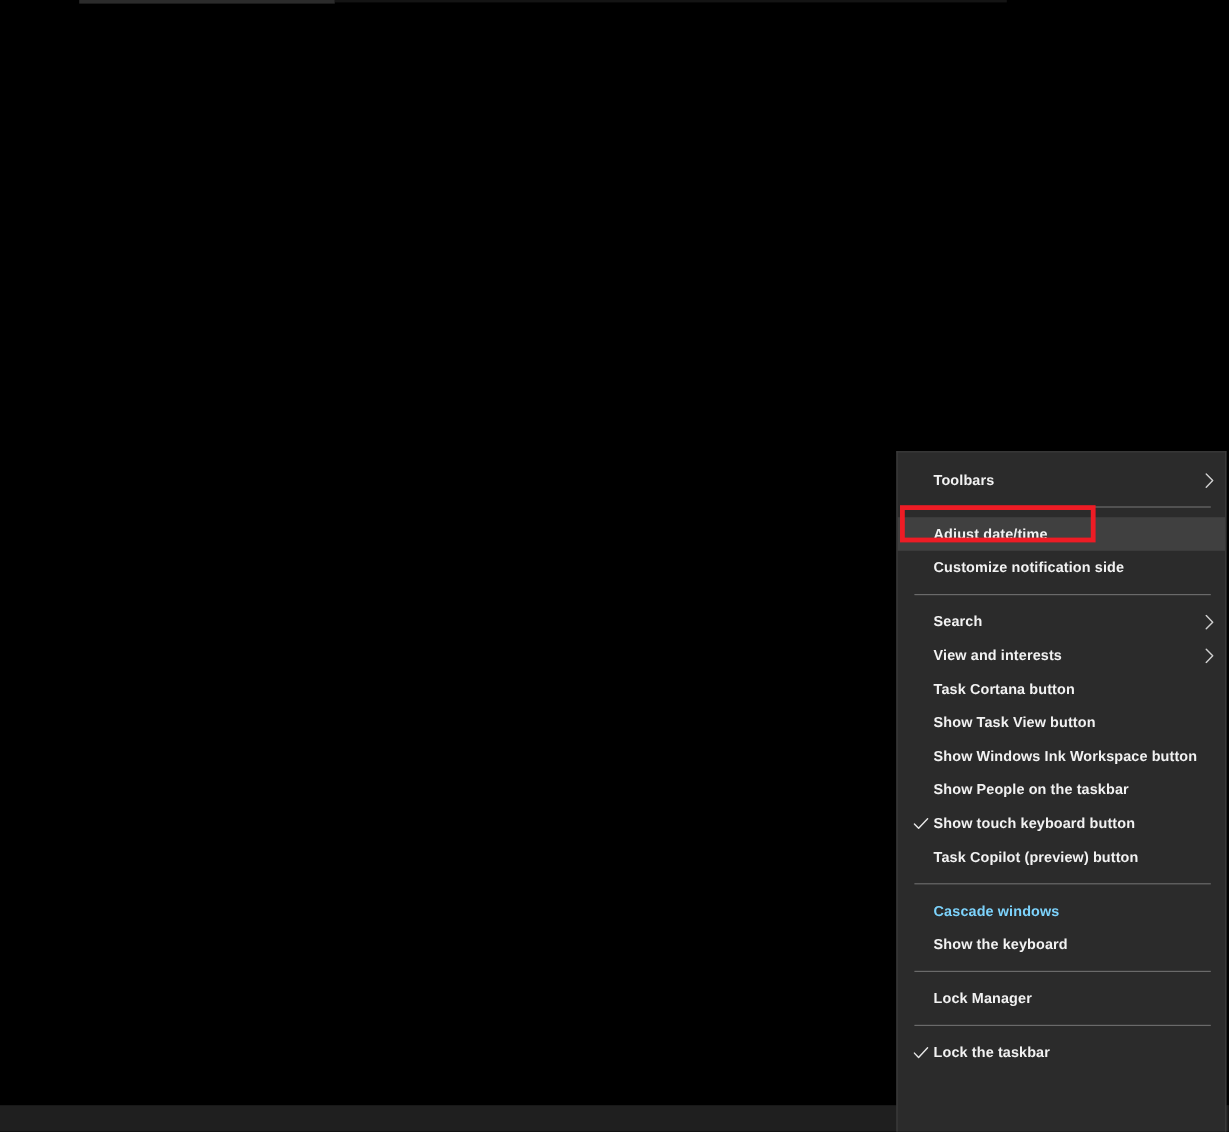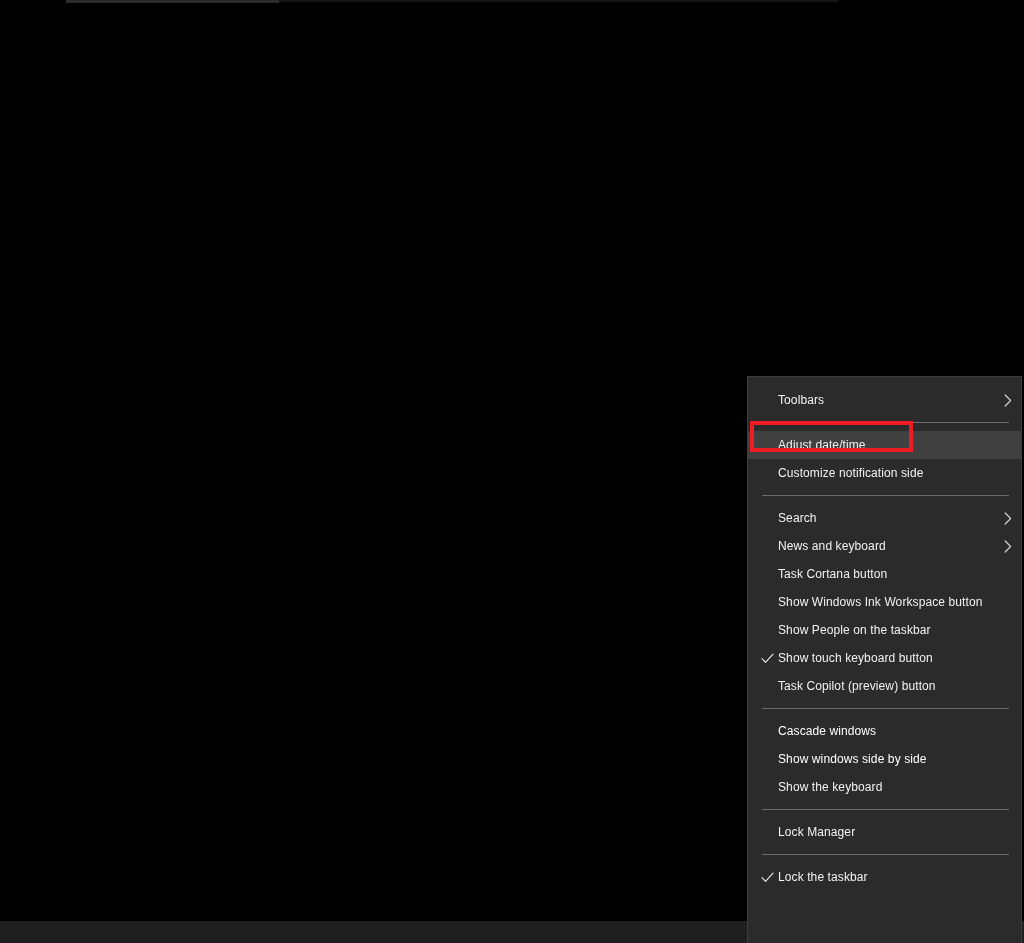--- a/index.html
+++ b/index.html
@@ -89,21 +89,21 @@
     padding-left: 8px;
     box-sizing: border-box;
   }
   .menu-item .item-label {
     flex: 1;
     font-size: 12px;
     color: #f2f2f2;
     letter-spacing: 0.1px;
   }
   .menu-item.disabled .item-label {
-    color: #ffffff;
+    color: #7dd3fc;
   }
   .menu-item .submenu-arrow {
     width: 26px;
     min-width: 26px;
     display: flex;
     align-items: center;
     justify-content: center;
     color: #cfcfcf;
   }
   .menu-item.highlighted {
@@ -139,21 +139,21 @@
 </head>
 <body>
 
 <div id="desktop" style="background: rgb(0, 0, 0);">
 
   <div id="top-window-edge"></div>
   <div id="top-window-edge-ext"></div>
 
   <div id="taskbar" style="background: rgb(31, 31, 31);"></div>
 
-  <div id="context-menu" style="background: rgb(43, 43, 43);">
+  <div id="context-menu" style="background: rgb(43, 43, 43); font-weight: bold;">
       <div class="menu-item">
         <span class="glyph-slot"></span>
         <span class="item-label">Toolbars</span>
         <span class="submenu-arrow">
           <svg class="chev" width="8" height="13" viewBox="0 0 8 13" fill="none" xmlns="http://www.w3.org/2000/svg">
             <path d="M1.2 1 L6.6 6.5 L1.2 12" stroke="#cfcfcf" stroke-width="1.2" fill="none" stroke-linecap="round" stroke-linejoin="round"></path>
           </svg>
         </span>
       </div>
       <div class="menu-separator"></div>
@@ -172,34 +172,39 @@
         <span class="glyph-slot"></span>
         <span class="item-label">Search</span>
         <span class="submenu-arrow">
           <svg class="chev" width="8" height="13" viewBox="0 0 8 13" fill="none" xmlns="http://www.w3.org/2000/svg">
             <path d="M1.2 1 L6.6 6.5 L1.2 12" stroke="#cfcfcf" stroke-width="1.2" fill="none" stroke-linecap="round" stroke-linejoin="round"></path>
           </svg>
         </span>
       </div>
       <div class="menu-item">
         <span class="glyph-slot"></span>
-        <span class="item-label">News and keyboard</span>
+        <span class="item-label">View and interests</span>
         <span class="submenu-arrow">
           <svg class="chev" width="8" height="13" viewBox="0 0 8 13" fill="none" xmlns="http://www.w3.org/2000/svg">
             <path d="M1.2 1 L6.6 6.5 L1.2 12" stroke="#cfcfcf" stroke-width="1.2" fill="none" stroke-linecap="round" stroke-linejoin="round"></path>
           </svg>
         </span>
       </div>
       <div class="menu-item">
         <span class="glyph-slot"></span>
         <span class="item-label">Task Cortana button</span>
         <span class="submenu-arrow"></span>
       </div>
       <div class="menu-item">
         <span class="glyph-slot"></span>
+        <span class="item-label">Show Task View button</span>
+        <span class="submenu-arrow"></span>
+      </div>
+      <div class="menu-item">
+        <span class="glyph-slot"></span>
         <span class="item-label">Show Windows Ink Workspace button</span>
         <span class="submenu-arrow"></span>
       </div>
       <div class="menu-item">
         <span class="glyph-slot"></span>
         <span class="item-label">Show People on the taskbar</span>
         <span class="submenu-arrow"></span>
       </div>
       <div class="menu-item">
         <span class="glyph-slot">
@@ -214,25 +219,20 @@
         <span class="glyph-slot"></span>
         <span class="item-label">Task Copilot (preview) button</span>
         <span class="submenu-arrow"></span>
       </div>
       <div class="menu-separator"></div>
       <div class="menu-item disabled">
         <span class="glyph-slot"></span>
         <span class="item-label">Cascade windows</span>
         <span class="submenu-arrow"></span>
       </div>
-      <div class="menu-item disabled">
-        <span class="glyph-slot"></span>
-        <span class="item-label">Show windows side by side</span>
-        <span class="submenu-arrow"></span>
-      </div>
       <div class="menu-item">
         <span class="glyph-slot"></span>
         <span class="item-label">Show the keyboard</span>
         <span class="submenu-arrow"></span>
       </div>
       <div class="menu-separator"></div>
       <div class="menu-item">
         <span class="glyph-slot"></span>
         <span class="item-label">Lock Manager</span>
         <span class="submenu-arrow"></span>

